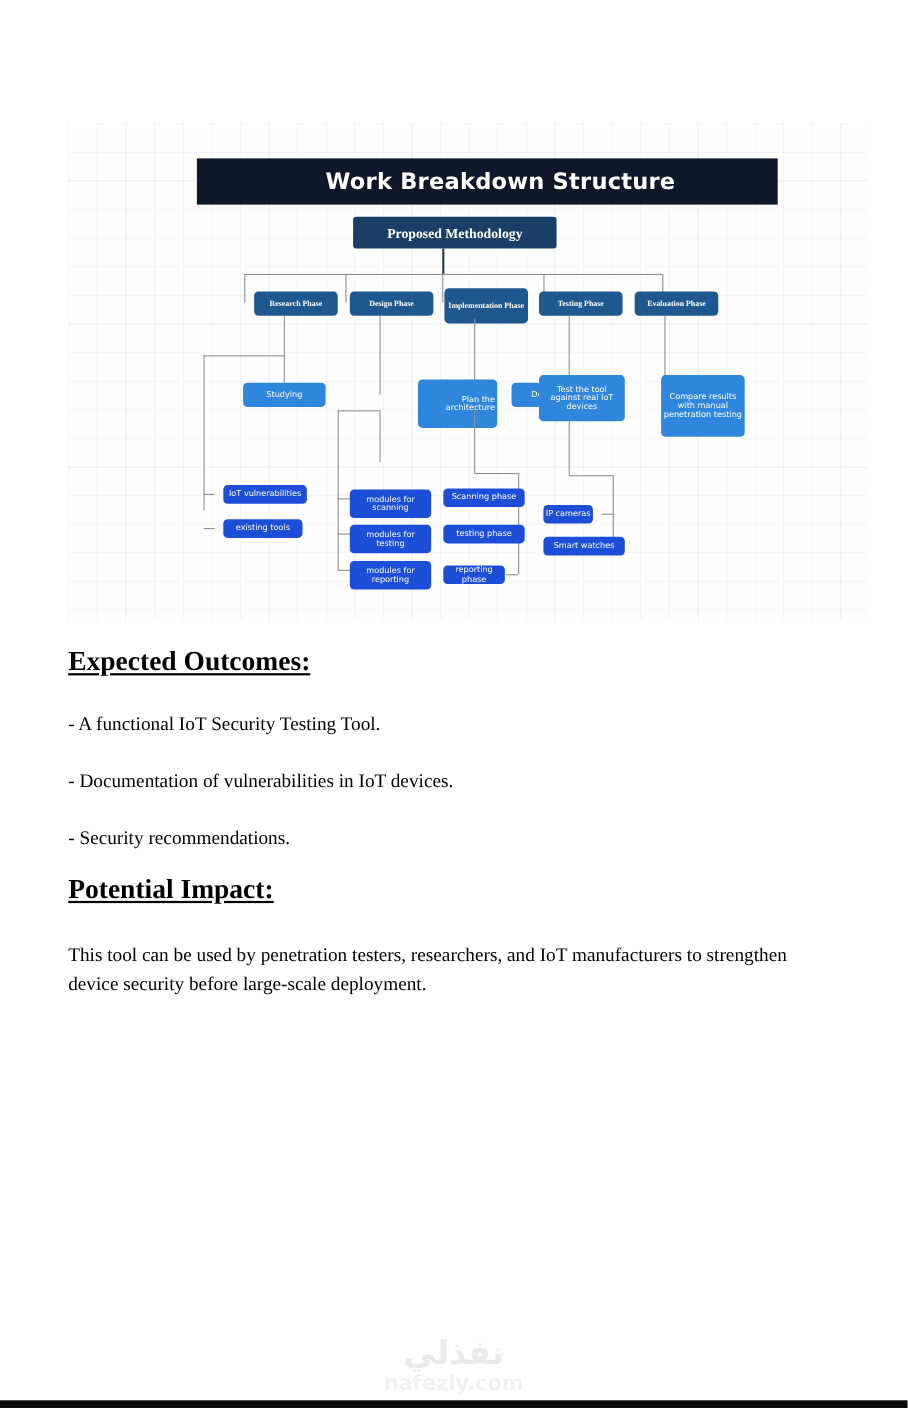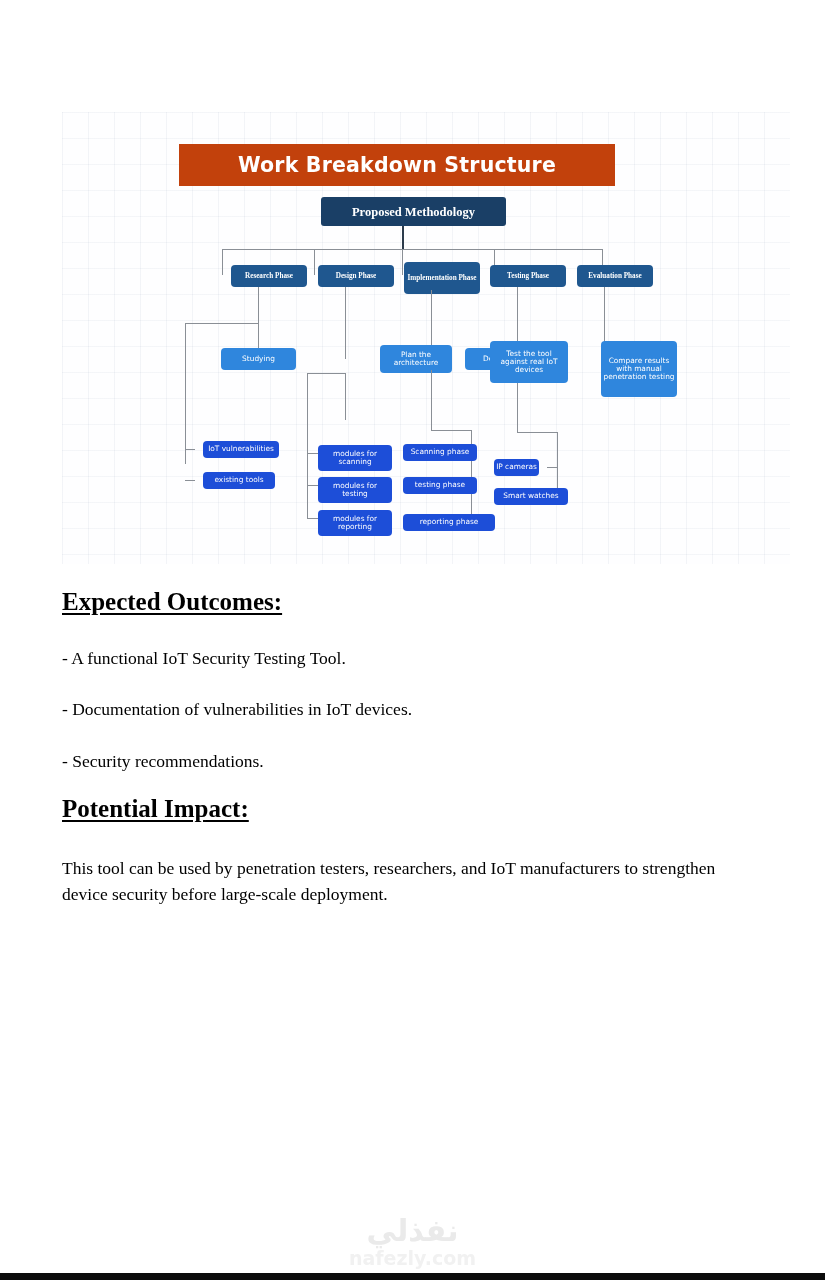--- a/index.html
+++ b/index.html
@@ -32,26 +32,27 @@
     background-image:
       repeating-linear-gradient(to right, rgba(120,140,170,.085) 0 1px, transparent 1px 26px),
       repeating-linear-gradient(to bottom, rgba(120,140,170,.075) 0 1px, transparent 1px 26px);
     pointer-events: none;
   }
 
   .banner {
     position: absolute;
     left: 117px;
     top: 32px;
-    width: 436px;
+    width: 504px;
     height: 42px;
-    background: #c2410c;
+    background: #0f172a;
     display: flex;
     align-items: center;
     justify-content: center;
+    padding-left: 24px;
   }
   .banner-text {
     color: #ffffff;
     font-family: "DejaVu Sans", sans-serif;
     font-weight: 700;
     font-size: 20.5px;
     letter-spacing: .2px;
     white-space: nowrap;
   }
 
@@ -222,21 +223,21 @@
   <div class="ln v" style="left:455px; top:175px; height:61px;"></div>
   <div class="ln v" style="left:542px; top:175px; height:61px;"></div>
 
   <div class="ln h" style="left:123px; top:211px; width:73px;"></div>
   <div class="ln v" style="left:123px; top:211px; height:25px;"></div>
 
   <div class="node task" style="left:148px; top:236px; width:75px; height:22px;">
     <span>Studying</span>
   </div>
 
-  <div class="node task" style="left:307px; top:233px; width:72px; height:28px;">
+  <div class="node task" style="left:307px; top:233px; width:72px; height:44px;text-align:right;">
     <span>Plan the architecture</span>
   </div>
 
   <div class="node task" style="left:392px; top:236px; width:78px; height:22px;">
     <span>Developing</span>
   </div>
 
   <div class="node task" style="left:417px; top:229px; width:78px; height:42px;">
     <span>Test the tool against real IoT devices</span>
   </div>
@@ -279,21 +280,21 @@
   <div class="ln h" style="left:398px; top:340px; width:11px;"></div>
   <div class="ln h" style="left:398px; top:373px; width:11px;"></div>
   <div class="ln h" style="left:398px; top:410px; width:11px;"></div>
 
   <div class="node leaf" style="left:330px; top:332px; width:74px; height:17px;">
     <span>Scanning phase</span>
   </div>
   <div class="node leaf" style="left:330px; top:365px; width:74px; height:17px;">
     <span>testing phase</span>
   </div>
-  <div class="node leaf" style="left:330px; top:402px; width:92px; height:17px;">
+  <div class="node leaf" style="left:330px; top:402px; width:56px; height:17px;">
     <span>reporting phase</span>
   </div>
 
   <div class="ln v" style="left:455px; top:271px; height:49px;"></div>
   <div class="ln h" style="left:455px; top:320px; width:40px;"></div>
   <div class="ln v" style="left:495px; top:320px; height:64px;"></div>
   <div class="ln h" style="left:485px; top:355px; width:10px;"></div>
   <div class="ln h" style="left:485px; top:384px; width:10px;"></div>
 
   <div class="node leaf" style="left:421px; top:347px; width:45px; height:17px;">

